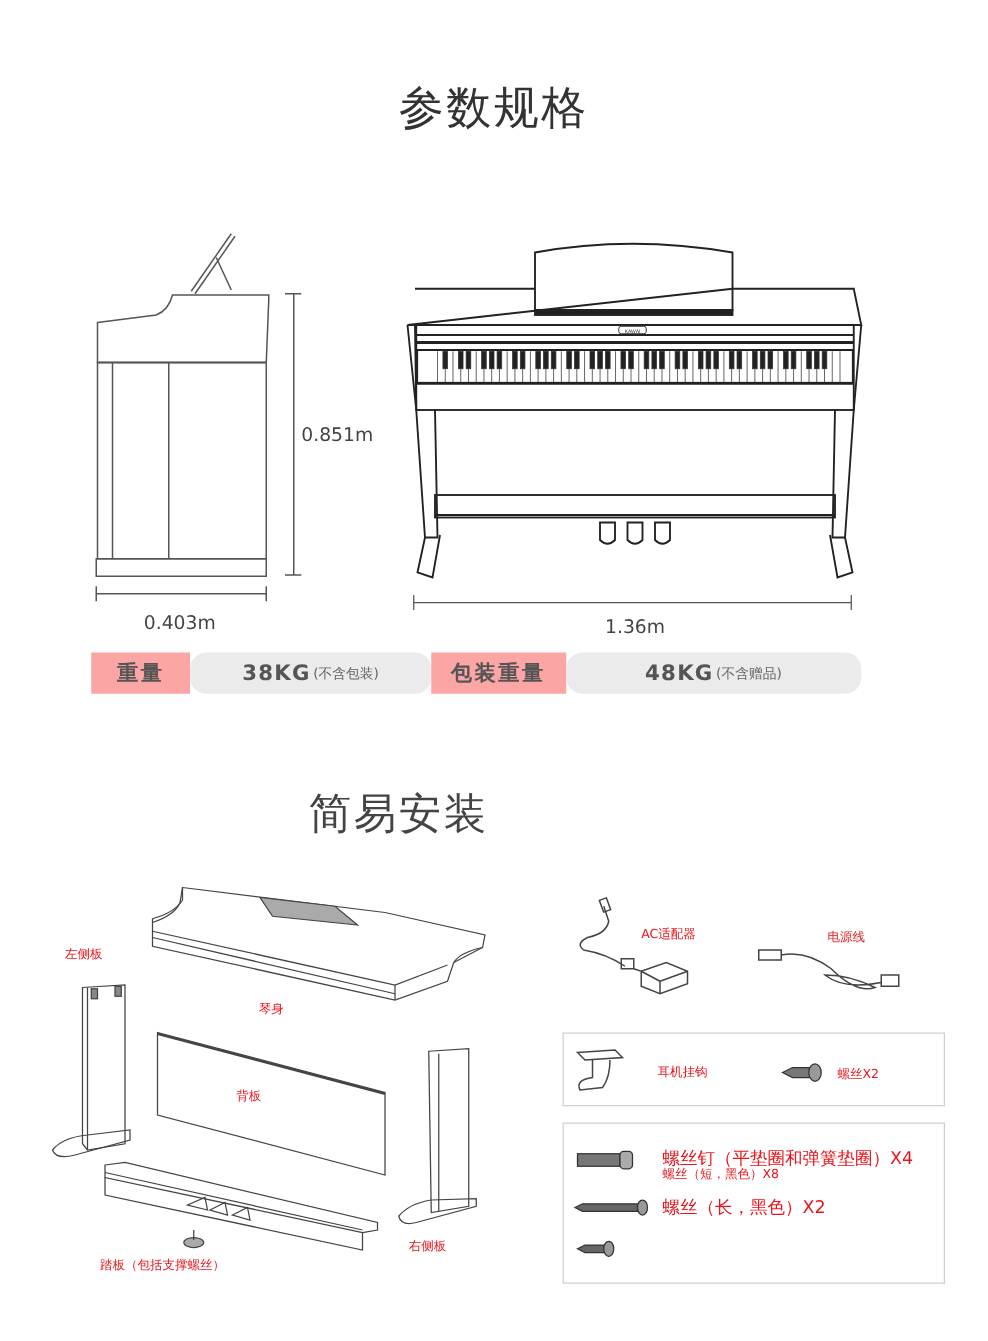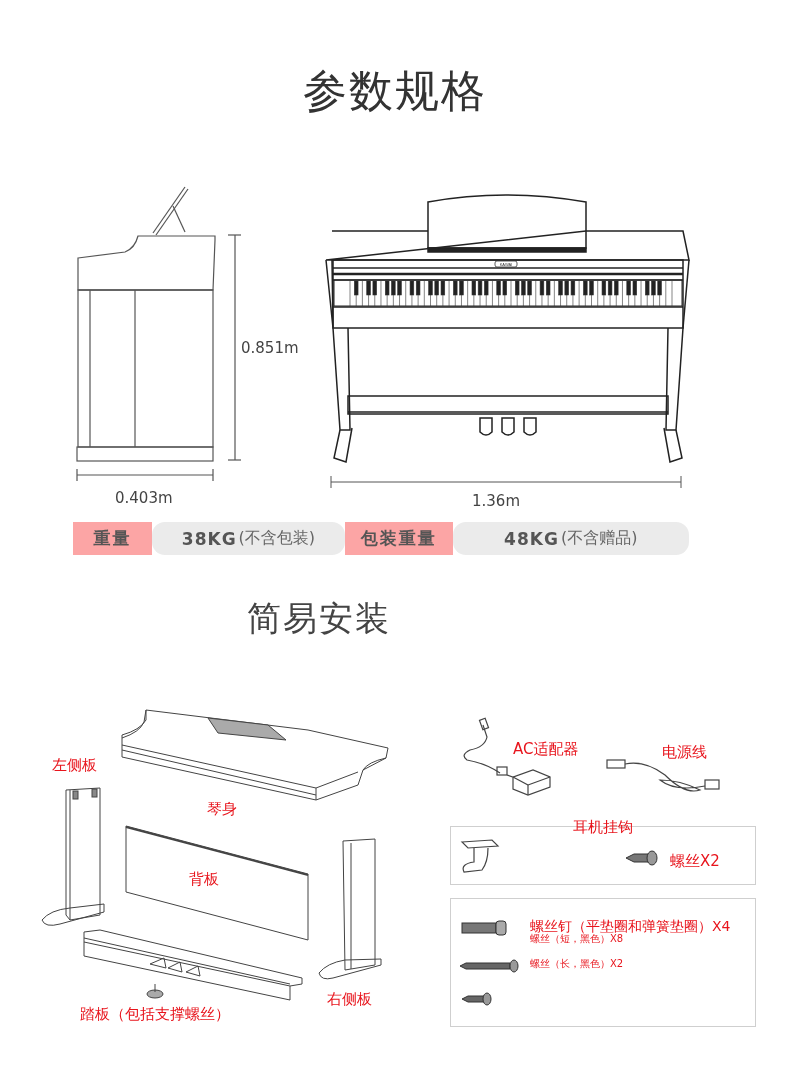--- a/index.html
+++ b/index.html
@@ -1,28 +1,28 @@
 <!DOCTYPE html>
 <html><head>
 <meta charset="utf-8">
 <style>
   html, body { margin:0; padding:0; background:#ffffff; }
   body { width:790px; height:1073px; position:relative; overflow:hidden;
          font-family:"DejaVu Sans", "Liberation Sans", sans-serif; color:#333; }
   .abs { position:absolute; }
-  .title1 { left:0; width:790px; top:62px; text-align:center; font-size:44px; color:#333; letter-spacing:2px; }
-  .title2 { left:0; width:638px; top:596px; text-align:center; font-size:34px; color:#444; letter-spacing:2px; font-weight:300; }
+  .title1 { left:0; width:790px; top:62px; text-align:center; font-size:36px; color:#333; letter-spacing:2px; }
+  .title2 { left:0; width:638px; top:628px; text-align:center; font-size:34px; color:#444; letter-spacing:2px; font-weight:300; }
   .dim { font-size:15px; color:#444; }
   .spec-row { left:73px; top:522px; width:616px; height:33px; display:flex; }
   .spec-cell { height:33px; display:flex; align-items:center; justify-content:center; font-size:17px; color:#555; }
   .spec-label { background:#fca5a5; font-weight:bold; letter-spacing:2px; }
   .spec-value { background:#ebebeb;border-radius:13px; }
   .spec-value b { font-weight:bold; letter-spacing:1px; }
-  .spec-value small { font-size:16px; color:#666; margin-left:2px; }
-  .red { color:#e8141c; font-size:15px; }
+  .spec-value small { font-size:11px; color:#666; margin-left:2px; }
+  .red { color:#e8141c; font-size:10px; }
   .box { border:1px solid #cfcfcf; }
   svg { position:absolute; overflow:visible; }
 </style>
 </head>
 <body>
 
 <div class="abs title1">参数规格</div>
 
 <svg style="left:60px;top:170px;" width="260" height="340" viewBox="0 0 260 340">
   <g fill="none" stroke="#555" stroke-width="1.2">
@@ -176,21 +176,21 @@
       <rect x="331.5653846153846" y="101" width="3.7153846153846155" height="14" fill="#222"></rect>
       <rect x="337.7576923076923" y="101" width="3.7153846153846155" height="14" fill="#222"></rect>
     </g>
 
   <g stroke="#555" stroke-width="1">
     <line x1="11" y1="302" x2="361" y2="302"></line>
     <line x1="11" y1="296" x2="11" y2="308"></line>
     <line x1="361" y1="296" x2="361" y2="308"></line>
   </g>
 </svg>
-<div class="abs dim" style="left:472px;top:492px;">1.36m</div>
+<div class="abs dim" style="left:484px;top:492px;">1.36m</div>
 
 <div class="abs spec-row">
   <div class="spec-cell spec-label" style="width:83px;">重量</div>
   <div class="spec-cell spec-value" style="width:202px;">
     <b>38KG</b>
     <small>(不含包装)</small>
   </div>
   <div class="spec-cell spec-label" style="width:113px;">包装重量</div>
   <div class="spec-cell spec-value" style="width:248px;">
     <b>48KG</b>
@@ -275,35 +275,35 @@
 </svg>
 <div class="abs red" style="left:662px;top:743px;">电源线</div>
 
 <div class="abs box" style="left:450px;top:826px;width:304px;height:57px;"></div>
 <svg style="left:458px;top:838px;" width="42" height="40" viewBox="0 0 42 40">
   <g fill="none" stroke="#444" stroke-width="1.2">
     <path d="M4 4 L34 2 L40 8 L10 10 Z"></path>
     <path d="M16 10 L16 24 Q2 26 6 34 L24 32 Q30 24 30 10"></path>
   </g>
 </svg>
-<div class="abs red" style="left:526px;top:818px;margin-left:47px;">耳机挂钩</div>
+<div class="abs red" style="left:526px;top:851px;">耳机挂钩</div>
 <svg style="left:624px;top:850px;" width="34" height="16" viewBox="0 0 34 16">
   <path d="M2 8 L10 4 L24 4 L24 12 L10 12 Z" fill="#777" stroke="#333"></path>
   <ellipse cx="28" cy="8" rx="5" ry="7" fill="#999" stroke="#333"></ellipse>
 </svg>
 <div class="abs red" style="left:670px;top:852px;">螺丝X2</div>
 
 <div class="abs box" style="left:450px;top:898px;width:304px;height:127px;"></div>
 <svg style="left:460px;top:919px;" width="48" height="18" viewBox="0 0 48 18">
   <rect x="2" y="4" width="34" height="10" fill="#777" stroke="#333"></rect>
   <rect x="36" y="2" width="10" height="14" rx="3" fill="#aaa" stroke="#333"></rect>
 </svg>
 <div class="abs red" style="left:530px;top:918px;font-size:14px;">螺丝钉（平垫圈和弹簧垫圈）X4</div>
 <svg style="left:458px;top:959px;" width="62" height="14" viewBox="0 0 62 14">
   <path d="M2 7 L8 4 L52 4 L52 10 L8 10 Z" fill="#666" stroke="#333"></path>
   <ellipse cx="56" cy="7" rx="4" ry="6" fill="#999" stroke="#333"></ellipse>
 </svg>
-<div class="abs red" style="left:530px;top:957px;font-size:10px;">螺丝（长，黑色）X2</div>
+<div class="abs red" style="left:530px;top:957px;font-size:14px;">螺丝（长，黑色）X2</div>
 <svg style="left:460px;top:992px;" width="32" height="14" viewBox="0 0 32 14">
   <path d="M2 7 L8 4 L24 4 L24 10 L8 10 Z" fill="#666" stroke="#333"></path>
   <ellipse cx="27" cy="7" rx="4" ry="6" fill="#999" stroke="#333"></ellipse>
 </svg>
 <div class="abs red" style="left:530px;top:932px;font-size:10px;">螺丝（短，黑色）X8</div>
 
 </body></html>

